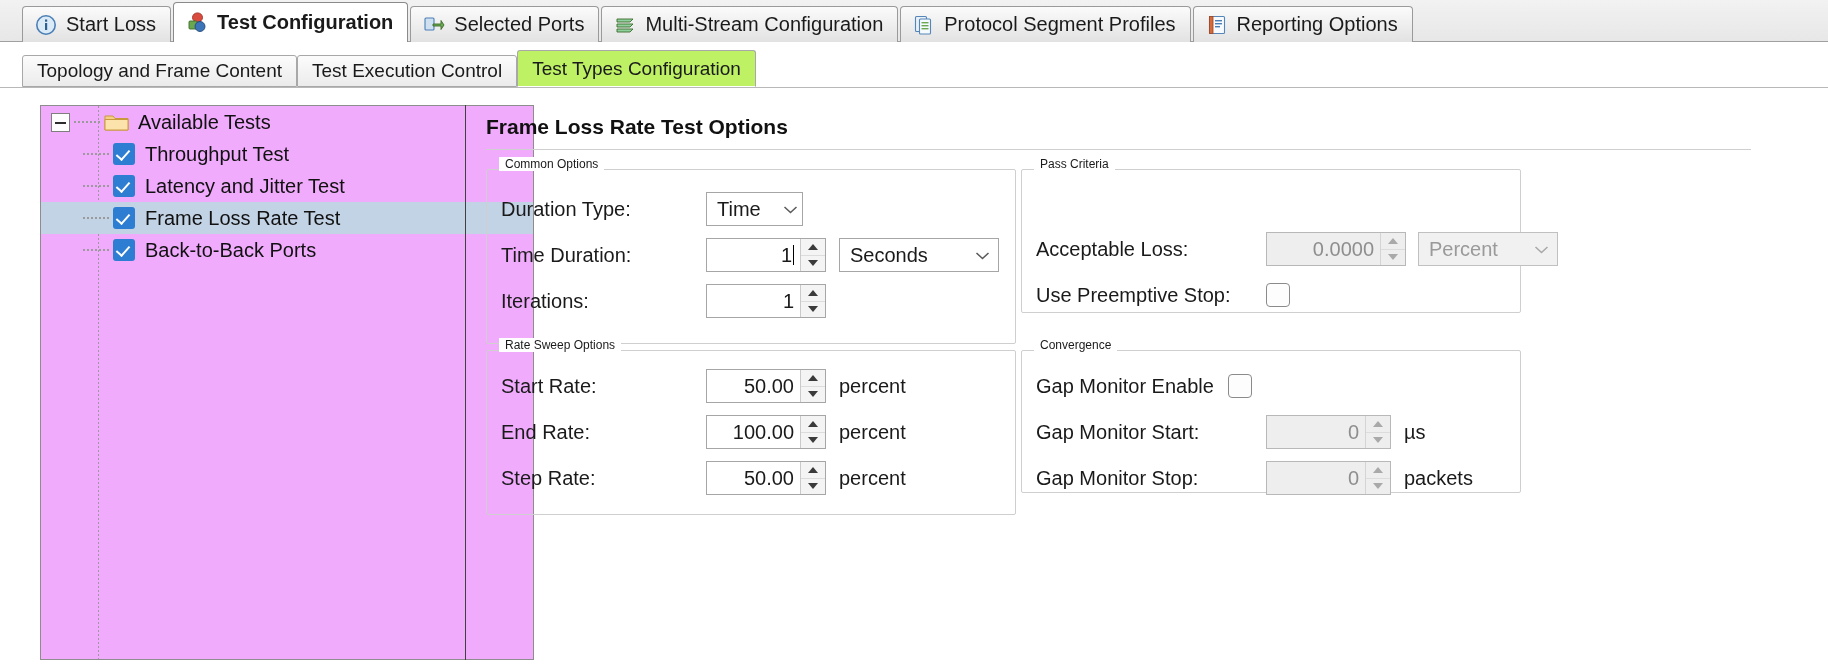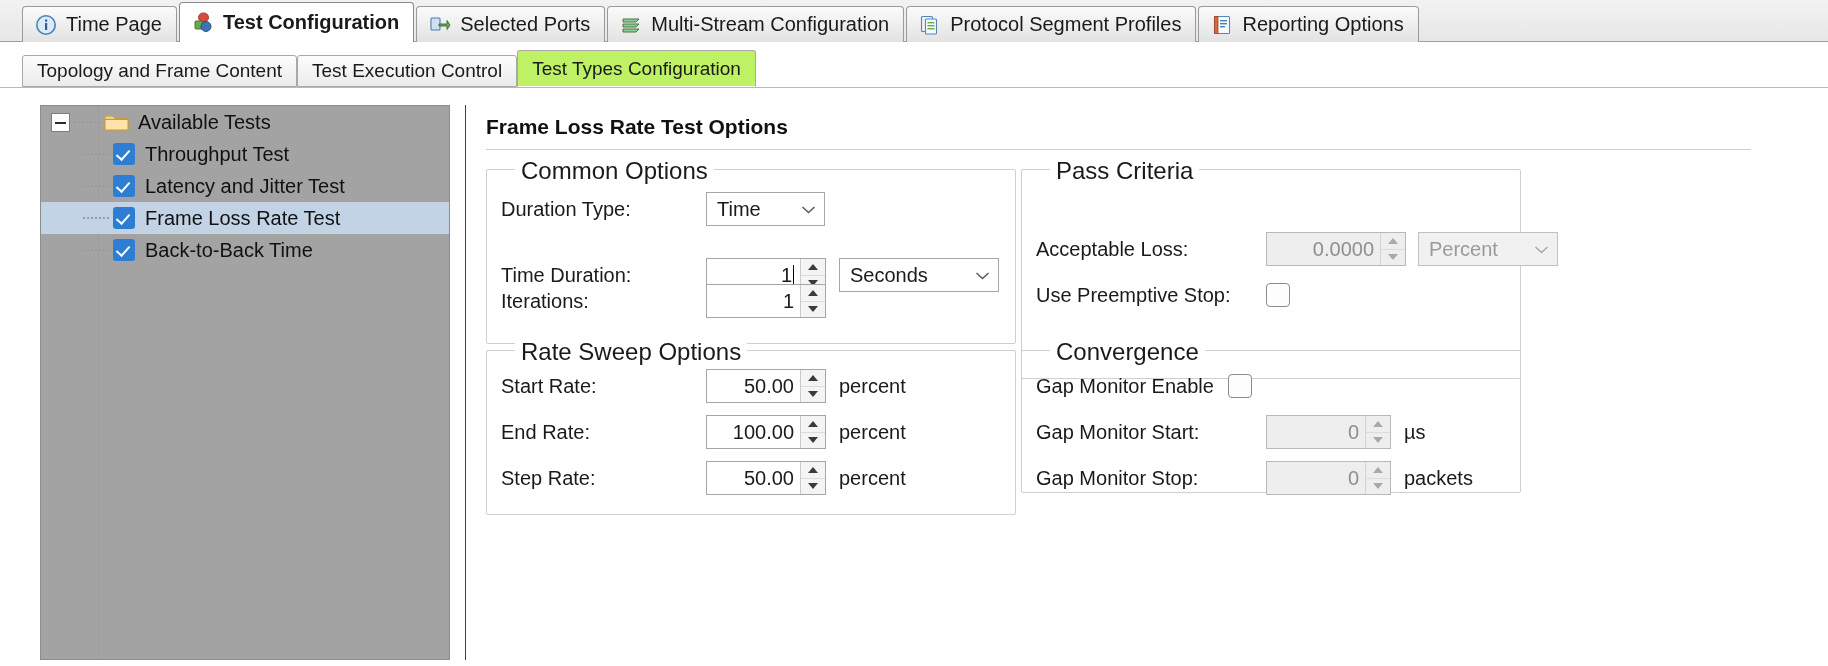--- a/index.html
+++ b/index.html
@@ -80,22 +80,22 @@
   .content {
     position: absolute; left: 0; top: 87px;
     width: 1828px; height: 579px;
     background: #ffffff;
     border-top: 1px solid #b8b8b8;
   }
 
   
   .treepanel {
     position: absolute; left: 40px; top: 17px;
-    width: 410px; height: 555px;
-    background: #a3a3a3;
+    width: 494px; height: 555px;
+    background: #f0abfc;
     border: 1px solid #8d8d8d;
     overflow: hidden;
   }
   .treerow {
     position: relative;
     height: 32px;
     display: flex; align-items: center;
     padding-left: 10px;
     font-size: 20px;
     color: #111;
@@ -150,28 +150,28 @@
     height: 1px; background: #cfcfcf;
   }
 
   
   .grp {
     position: absolute;
     border: 1px solid #cfcfcf;
     border-radius: 2px;
   }
   .grp > .grp-legend {
-    position: absolute; left: 28px; top: -13px;
+    position: absolute; left: 12px; top: -13px;
     background: #ffffff; padding: 0 6px;
-    font-size: 24px; color: #1a1a1a; white-space: nowrap;
+    font-size: 12px; color: #1a1a1a; white-space: nowrap;
   }
 
   #grp-common   { left: 20px;  top: 64px;  width: 530px; height: 175px; }
   #grp-sweep    { left: 20px;  top: 245px; width: 530px; height: 165px; }
-  #grp-pass     { left: 555px; top: 64px;  width: 500px; height: 210px; }
+  #grp-pass     { left: 555px; top: 64px;  width: 500px; height: 144px; }
   #grp-converge { left: 555px; top: 245px; width: 500px; height: 143px; }
 
   
   .row { position: absolute; display: flex; align-items: center; height: 34px; }
   .lbl { font-size: 20px; color: #1a1a1a; white-space: nowrap; }
   .unit { font-size: 20px; color: #1a1a1a; white-space: nowrap; }
 
   
   .combo {
     height: 34px; background: #ffffff;
@@ -237,21 +237,21 @@
 
 <div class="tabstrip">
   <div class="tabstrip-inner">
 
     <div class="tab">
       <svg class="tico" viewBox="0 0 22 22">
         <circle cx="11" cy="11" r="9.2" fill="#dbeaf7" stroke="#4a7fb5" stroke-width="1.6"></circle>
         <rect x="10" y="9" width="2.2" height="7" fill="#2d5f92"></rect>
         <rect x="10" y="5.5" width="2.2" height="2.2" fill="#2d5f92"></rect>
       </svg>
-      <span>Time Page</span>
+      <span>Start Loss</span>
     </div>
 
     <div class="tab active">
       <svg class="tico" viewBox="0 0 22 22">
         <ellipse cx="11.5" cy="5.5" rx="5" ry="4.6" fill="#d94b3e" stroke="#9e2f25" stroke-width="0.9"></ellipse>
         <rect x="3" y="9" width="8" height="8" rx="1" fill="#6aa84f" stroke="#3c6b2a" stroke-width="0.9"></rect>
         <circle cx="14" cy="14.5" r="5" fill="#3b74b8" stroke="#234a78" stroke-width="0.9"></circle>
       </svg>
       <span>Test Configuration</span>
     </div>
@@ -345,42 +345,42 @@
       <span class="indent"></span>
       <span class="dots"></span>
       <span class="chk"></span>
       <span class="treelabel">Frame Loss Rate Test</span>
     </div>
 
     <div class="treerow">
       <span class="indent"></span>
       <span class="dots"></span>
       <span class="chk"></span>
-      <span class="treelabel">Back-to-Back Time</span>
+      <span class="treelabel">Back-to-Back Ports</span>
     </div>
   </div>
 
   <div class="rightpane">
     <div class="panel-title">Frame Loss Rate Test Options</div>
     <div class="title-rule"></div>
 
     <div class="grp" id="grp-common">
       <span class="grp-legend">Common Options</span>
 
       <div class="row" style="left:14px; top:22px;">
         <span class="lbl" style="width:205px;">Duration Type:</span>
-        <div class="combo" style="width:119px;gap:12px;">
+        <div class="combo" style="width:97px;gap:12px;">
           <span>Time</span>
           <svg class="caret" viewBox="0 0 15 9">
             <path d="M1.5 2 L7.5 7.5 L13.5 2" fill="none" stroke="#5a5a5a" stroke-width="1.5"></path>
           </svg>
         </div>
       </div>
 
-      <div class="row" style="left:14px; top:68px;margin-top:20px;">
+      <div class="row" style="left:14px; top:68px;">
         <span class="lbl" style="width:205px;">Time Duration:</span>
         <div class="spin" style="width:120px;">
           <div class="spinval">
               <span>1</span>
               <span class="caretbar"></span>
             </div>
           <div class="spinbtns">
             <div class="spinbtn">
                 <span class="arr arr-up"></span>
               </div>

